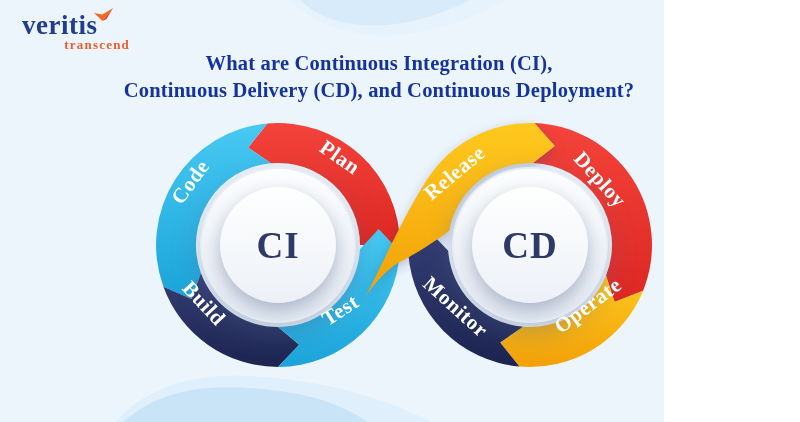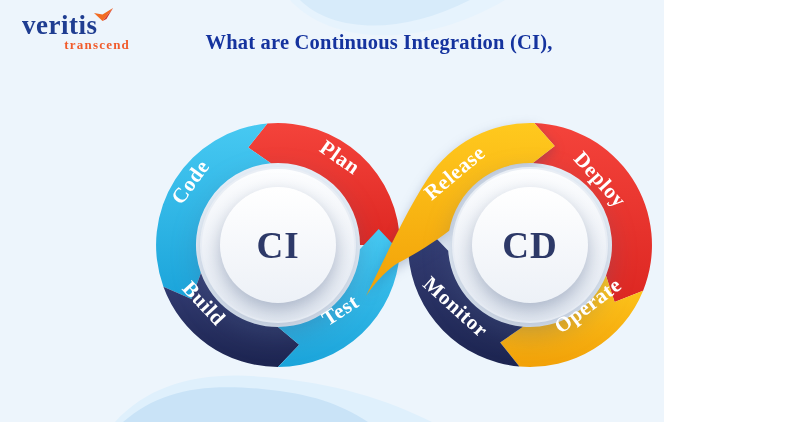--- a/index.html
+++ b/index.html
@@ -10,21 +10,21 @@
   }
   svg.layer{position:absolute;top:0;left:0;}
   
   .logo{position:absolute;top:12px;left:22px;width:110px;}
   .brand-row{position:relative;display:inline-block;}
   .brand{font-size:27px;font-weight:800;color:#1F3D91;letter-spacing:.5px;line-height:1;}
   .swoosh{position:absolute;right:-16px;top:-4px;}
   .tagline{text-align:right;font-size:13px;font-weight:700;letter-spacing:1.2px;color:#F15B2B;margin-top:-2px;padding-right:2px;}
   
   .title{
-    position:absolute;top:29px;left:108px;right:14px;text-align:center;
+    position:absolute;top:50px;left:108px;right:14px;text-align:center;
     color:#15339E;font-weight:700;font-size:20.5px;line-height:27px;letter-spacing:.2px;
   }
   
   .seg-label{font-size:21px;font-weight:700;fill:#FFFFFF;letter-spacing:.6px;}
   .center-label{font-size:37px;font-weight:700;fill:#2D3968;letter-spacing:1px;}
   .band{stroke:none;}
   .release-shadow{filter:drop-shadow(0 4px 6px rgba(40,60,110,.28));}
   .circle-base{filter:drop-shadow(0 10px 14px rgba(80,100,140,.35));}
   .circle-inner{filter:drop-shadow(0 7px 9px rgba(110,125,155,.5));}
 </style>
@@ -48,20 +48,21 @@
       <svg class="swoosh" width="19" height="14" viewBox="0 0 19 14">
         <path d="M0,5 L8.5,13 L19,0 L8.5,6.5 Z" fill="#F26B21"></path>
         <path d="M8.5,13 L19,0 L12.5,11 Z" fill="#D93B2B"></path>
       </svg>
     </div>
     <div class="tagline">transcend</div>
   </div>
 
   <div class="title">
     <div>What are Continuous Integration (CI),</div>
+    <div>Continuous Delivery (CD), and Continuous Deployment?</div>
   </div>
 
   <svg class="layer" width="800" height="422" viewBox="0 0 800 422">
     <defs>
       <linearGradient id="g-cyan" x1="0" y1="0" x2="0" y2="1">
         <stop offset="0" stop-color="#47C9F2"></stop>
         <stop offset="1" stop-color="#1BA4DA"></stop>
       </linearGradient>
       <linearGradient id="g-red" x1="0" y1="0" x2="0" y2="1">
         <stop offset="0" stop-color="#F4433B"></stop>

